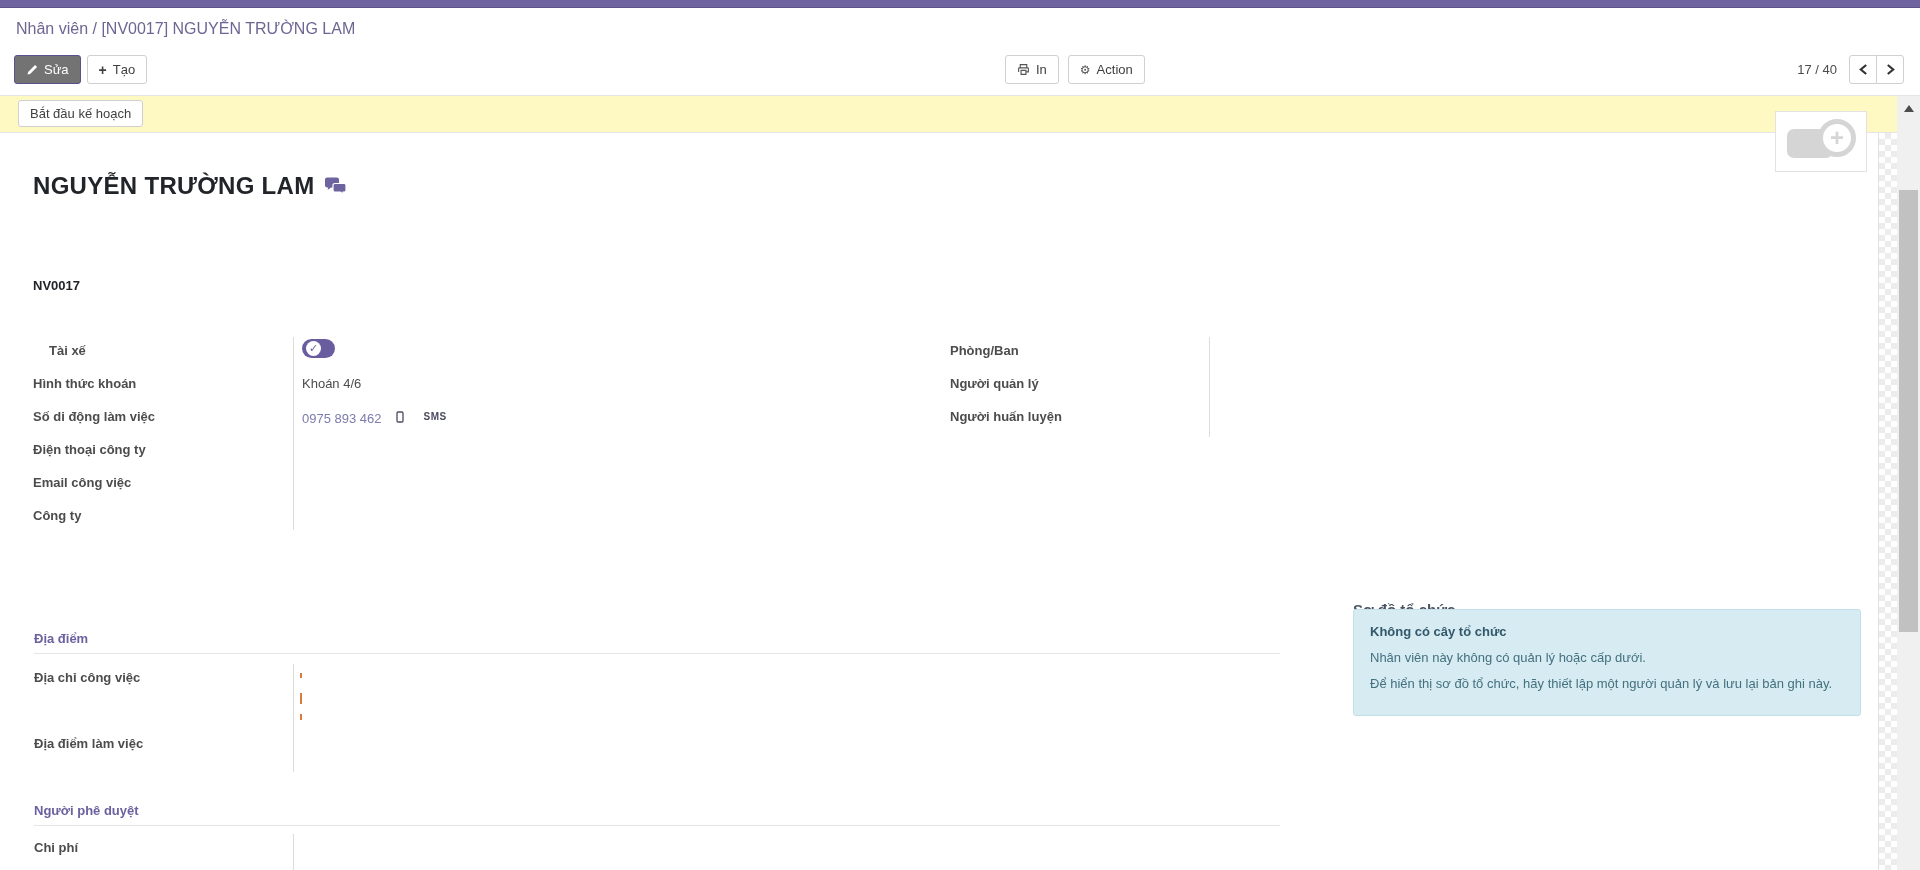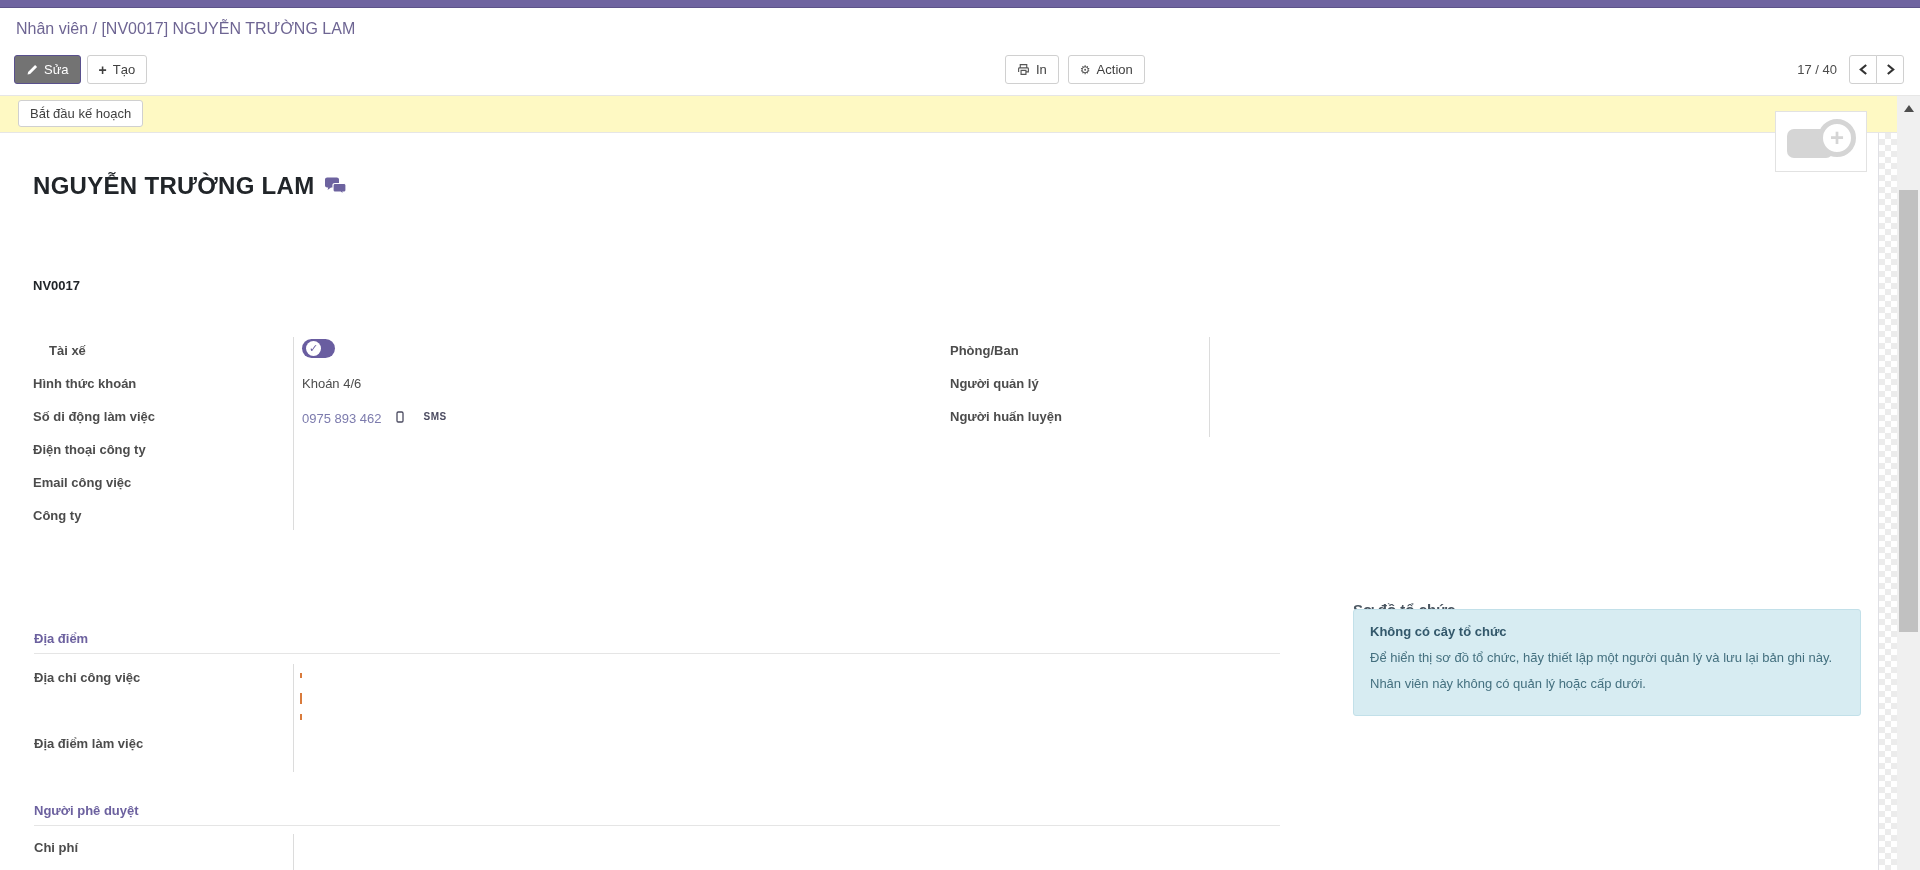--- a/index.html
+++ b/index.html
@@ -204,22 +204,22 @@
   <div class="vsep" style="left:293px;top:664px;height:108px;"></div>
 
   <div class="abs section-title" style="left:34px;top:803px;">Người phê duyệt</div>
   <div class="hr" style="left:34px;top:825px;width:1246px;"></div>
   <div class="abs flabel" style="left:34px;top:838px;">Chi phí</div>
   <div class="vsep" style="left:293px;top:834px;height:36px;"></div>
 
   <div id="org-title" class="abs">Sơ đồ tổ chức</div>
   <div id="org-alert" class="abs">
     <div class="a-title">Không có cây tổ chức</div>
+    <p>Nhân viên này không có quản lý hoặc cấp dưới.</p>
     <p>Để hiển thị sơ đồ tổ chức, hãy thiết lập một người quản lý và lưu lại bản ghi này.</p>
-    <p>Nhân viên này không có quản lý hoặc cấp dưới.</p>
   </div>
 
   <div id="checker" class="abs"></div>
   <div id="scrollbar" class="abs">
     <div id="scroll-up">
         <div class="tri"></div>
       </div>
     <div id="scroll-thumb"></div>
   </div>
 

